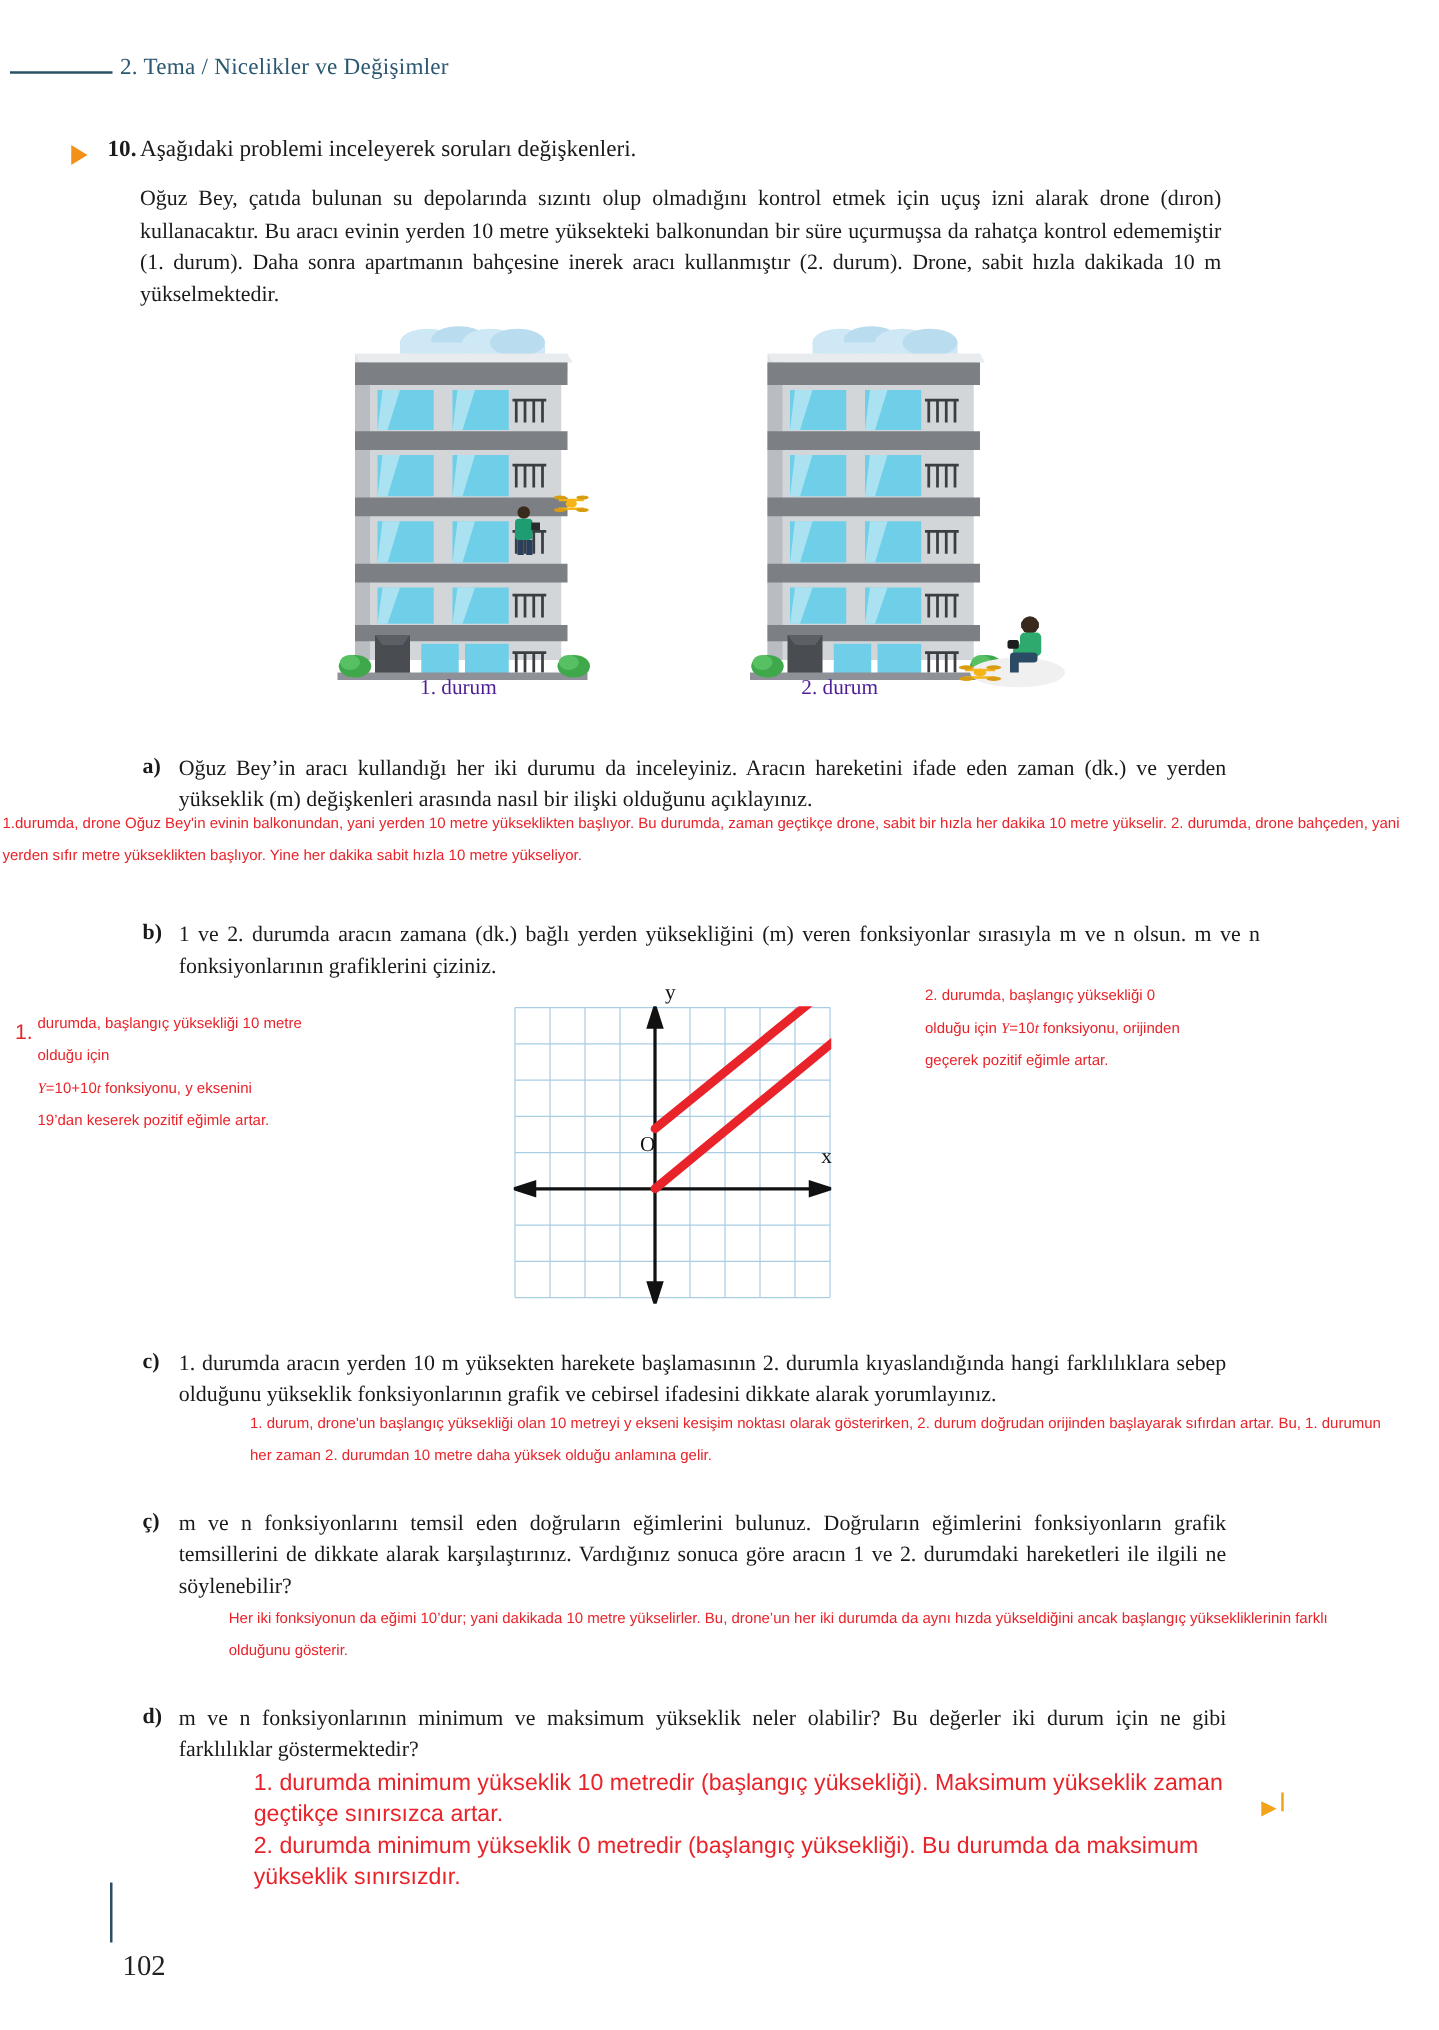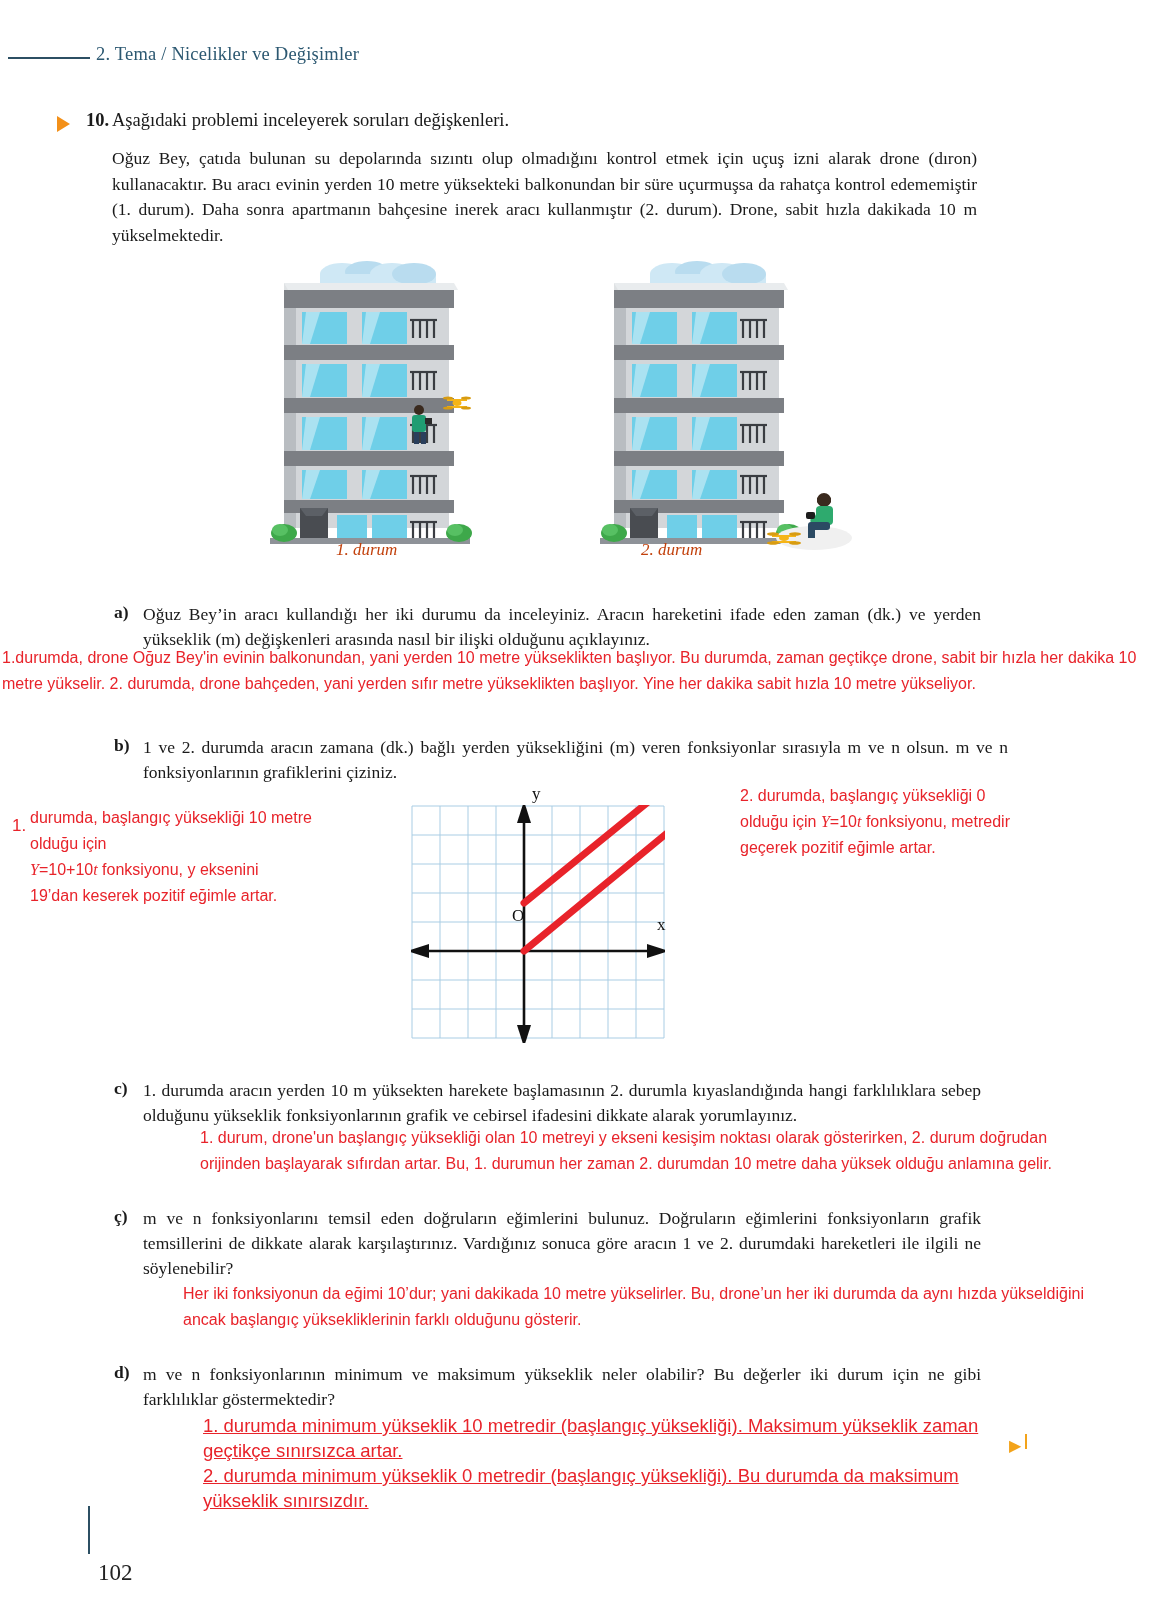--- a/index.html
+++ b/index.html
@@ -87,22 +87,21 @@
     position: absolute;
     top: 250px;
   }
   .scene-1 { left: 262px; width: 230px; height: 300px; }
   .scene-2 { left: 562px; width: 290px; height: 300px; }
 
   .caption {
     position: absolute;
     top: 540px;
     font-size: 17px;
-    font-style: italic;
-    color: #c2410c;
+    color: #4c1d95;
   }
   .caption-1 { left: 336px; }
   .caption-2 { left: 641px; }
 
   
   .item-letter {
     position: absolute;
     font-size: 17.5px;
     font-weight: bold;
   }
@@ -111,21 +110,21 @@
     font-size: 17.5px;
     line-height: 25px;
     text-align: justify;
   }
 
   
   .ans {
     position: absolute;
     color: #e8232a;
     font-family: "Liberation Sans", "DejaVu Sans", sans-serif;
-    font-size: 16px;
+    font-size: 12px;
     line-height: 26px;
   }
   .ans-small { font-size: 18.5px; line-height: 25px; }
   .ans var {
     font-style: italic;
     font-family: "Liberation Serif", serif;
   }
 
   
   .graph {
@@ -431,21 +430,21 @@
   <div class="ans" style="left:12px; top:813px; font-size:17px;">1.</div>
   <div class="ans" style="left:30px; top:805px; width:400px;">
     <div>durumda, başlangıç yüksekliği 10 metre</div>
     <div>olduğu için</div>
     <div><var>Y</var><span>=10+10</span><var>t</var><span> fonksiyonu, y eksenini</span></div>
     <div>19’dan keserek pozitif eğimle artar.</div>
   </div>
 
   <div class="ans" style="left:740px; top:783px; width:400px;">
     <div>2. durumda, başlangıç yüksekliği 0</div>
-    <div><span>olduğu için </span><var>Y</var><span>=10</span><var>t</var><span> fonksiyonu, metredir</span></div>
+    <div><span>olduğu için </span><var>Y</var><span>=10</span><var>t</var><span> fonksiyonu, orijinden</span></div>
     <div>geçerek pozitif eğimle artar.</div>
   </div>
 
   <svg class="graph" viewBox="0 0 254 238">
 
     <g stroke="#a9cde4" stroke-width="1" fill="none">
       <line x1="1" y1="1" x2="253" y2="1"></line>
       <line x1="1" y1="30" x2="253" y2="30"></line>
       <line x1="1" y1="59" x2="253" y2="59"></line>
       <line x1="1" y1="88" x2="253" y2="88"></line>
@@ -490,21 +489,21 @@
   <div class="item-text" style="left:143px; top:1078px; width:838px;">1. durumda aracın yerden 10 m yüksekten harekete başlamasının 2. durumla kıyaslandığında hangi farklılıklara sebep olduğunu yükseklik fonksiyonlarının grafik ve cebirsel ifadesini dikkate alarak yorumlayınız.</div>
   <div class="ans" style="left:200px; top:1125px; width:910px;">1. durum, drone'un başlangıç yüksekliği olan 10 metreyi y ekseni kesişim noktası olarak gösterirken, 2. durum doğrudan orijinden başlayarak sıfırdan artar. Bu, 1. durumun her zaman 2. durumdan 10 metre daha yüksek olduğu anlamına gelir.</div>
 
   <div class="item-letter" style="left:114px; top:1206px;">ç)</div>
   <div class="item-text" style="left:143px; top:1206px; width:838px;">m ve n fonksiyonlarını temsil eden doğruların eğimlerini bulunuz. Doğruların eğimlerini fonksiyonların grafik temsillerini de dikkate alarak karşılaştırınız. Vardığınız sonuca göre aracın 1 ve 2. durumdaki hareketleri ile ilgili ne söylenebilir?</div>
   <div class="ans" style="left:183px; top:1281px; width:915px;">Her iki fonksiyonun da eğimi 10’dur; yani dakikada 10 metre yükselirler. Bu, drone’un her iki durumda da aynı hızda yükseldiğini ancak başlangıç yüksekliklerinin farklı olduğunu gösterir.</div>
 
   <div class="item-letter" style="left:114px; top:1362px;">d)</div>
   <div class="item-text" style="left:143px; top:1362px; width:838px;">m ve n fonksiyonlarının minimum ve maksimum yükseklik neler olabilir? Bu değerler iki durum için ne gibi farklılıklar göstermektedir?</div>
 
-  <div class="ans ans-small" style="left:203px; top:1413px; width:940px;text-decoration:underline;">
+  <div class="ans ans-small" style="left:203px; top:1413px; width:940px;">
     <div>1. durumda minimum yükseklik 10 metredir (başlangıç yüksekliği). Maksimum yükseklik zaman</div>
     <div>geçtikçe sınırsızca artar.</div>
     <div>2. durumda minimum yükseklik 0 metredir (başlangıç yüksekliği). Bu durumda da maksimum</div>
     <div>yükseklik sınırsızdır.</div>
   </div>
 
   <div class="next-marker">▶</div>
   <div class="next-bar"></div>
   <div class="footer-rule"></div>
   <div class="page-num">102</div>

